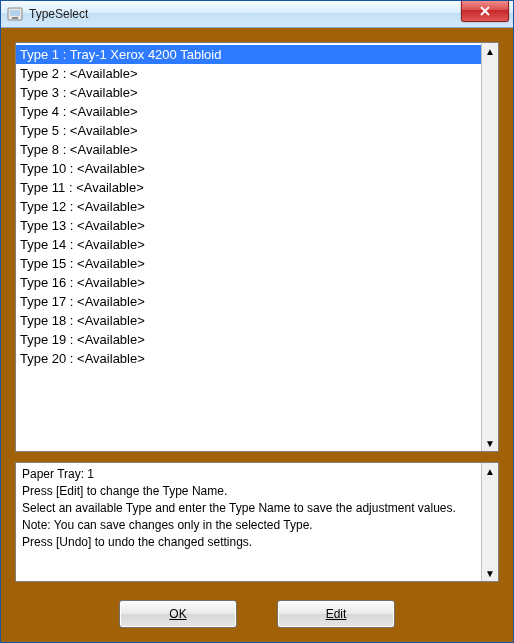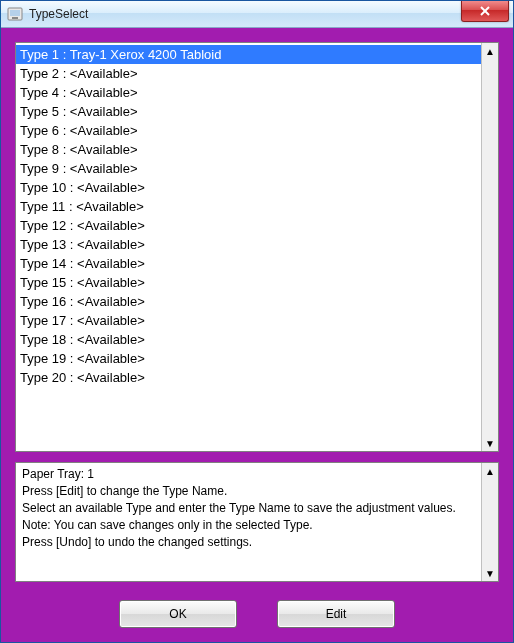--- a/index.html
+++ b/index.html
@@ -59,21 +59,21 @@
     font-weight: bold;
     font-family: Arial, sans-serif;
     font-size: 12px;
     cursor: pointer;
     box-shadow: 0 0 2px rgba(0,0,0,0.3);
   }
   .close-btn svg { display:block; }
 
   .client-area {
     flex: 1;
-    background: #a21caf;
+    background: #a16207;
     padding: 14px;
     display: flex;
     flex-direction: column;
     box-sizing: border-box;
   }
 
   .panel {
     background: #ffffff;
     border: 1px solid #808080;
     box-sizing: border-box;
@@ -139,20 +139,21 @@
     box-sizing: border-box;
     height: 100%;
   }
   .info-line { white-space: normal; }
 
   .button-row {
     display: flex;
     justify-content: center;
     gap: 40px;
     padding-top: 18px;
+    text-decoration: underline;
   }
   .btn {
     width: 116px;
     height: 26px;
     background: linear-gradient(to bottom, #fdfdfd 0%, #e9e9e9 50%, #d8d8d8 51%, #e6e6e6 100%);
     border: 1px solid #707070;
     border-radius: 3px;
     font-size: 12px;
     color: #000;
     cursor: pointer;
@@ -183,25 +184,24 @@
       </svg>
     </div>
   </div>
 
   <div class="client-area">
 
     <div class="panel list-panel">
       <div class="list-inner" id="type-list" style="margin-right:16px;">
           <div class="list-row selected">Type 1 : Tray-1 Xerox 4200 Tabloid</div>
           <div class="list-row">Type 2 : &lt;Available&gt;</div>
+          <div class="list-row">Type 3 : &lt;Available&gt;</div>
           <div class="list-row">Type 4 : &lt;Available&gt;</div>
           <div class="list-row">Type 5 : &lt;Available&gt;</div>
-          <div class="list-row">Type 6 : &lt;Available&gt;</div>
           <div class="list-row">Type 8 : &lt;Available&gt;</div>
-          <div class="list-row">Type 9 : &lt;Available&gt;</div>
           <div class="list-row">Type 10 : &lt;Available&gt;</div>
           <div class="list-row">Type 11 : &lt;Available&gt;</div>
           <div class="list-row">Type 12 : &lt;Available&gt;</div>
           <div class="list-row">Type 13 : &lt;Available&gt;</div>
           <div class="list-row">Type 14 : &lt;Available&gt;</div>
           <div class="list-row">Type 15 : &lt;Available&gt;</div>
           <div class="list-row">Type 16 : &lt;Available&gt;</div>
           <div class="list-row">Type 17 : &lt;Available&gt;</div>
           <div class="list-row">Type 18 : &lt;Available&gt;</div>
           <div class="list-row">Type 19 : &lt;Available&gt;</div>

